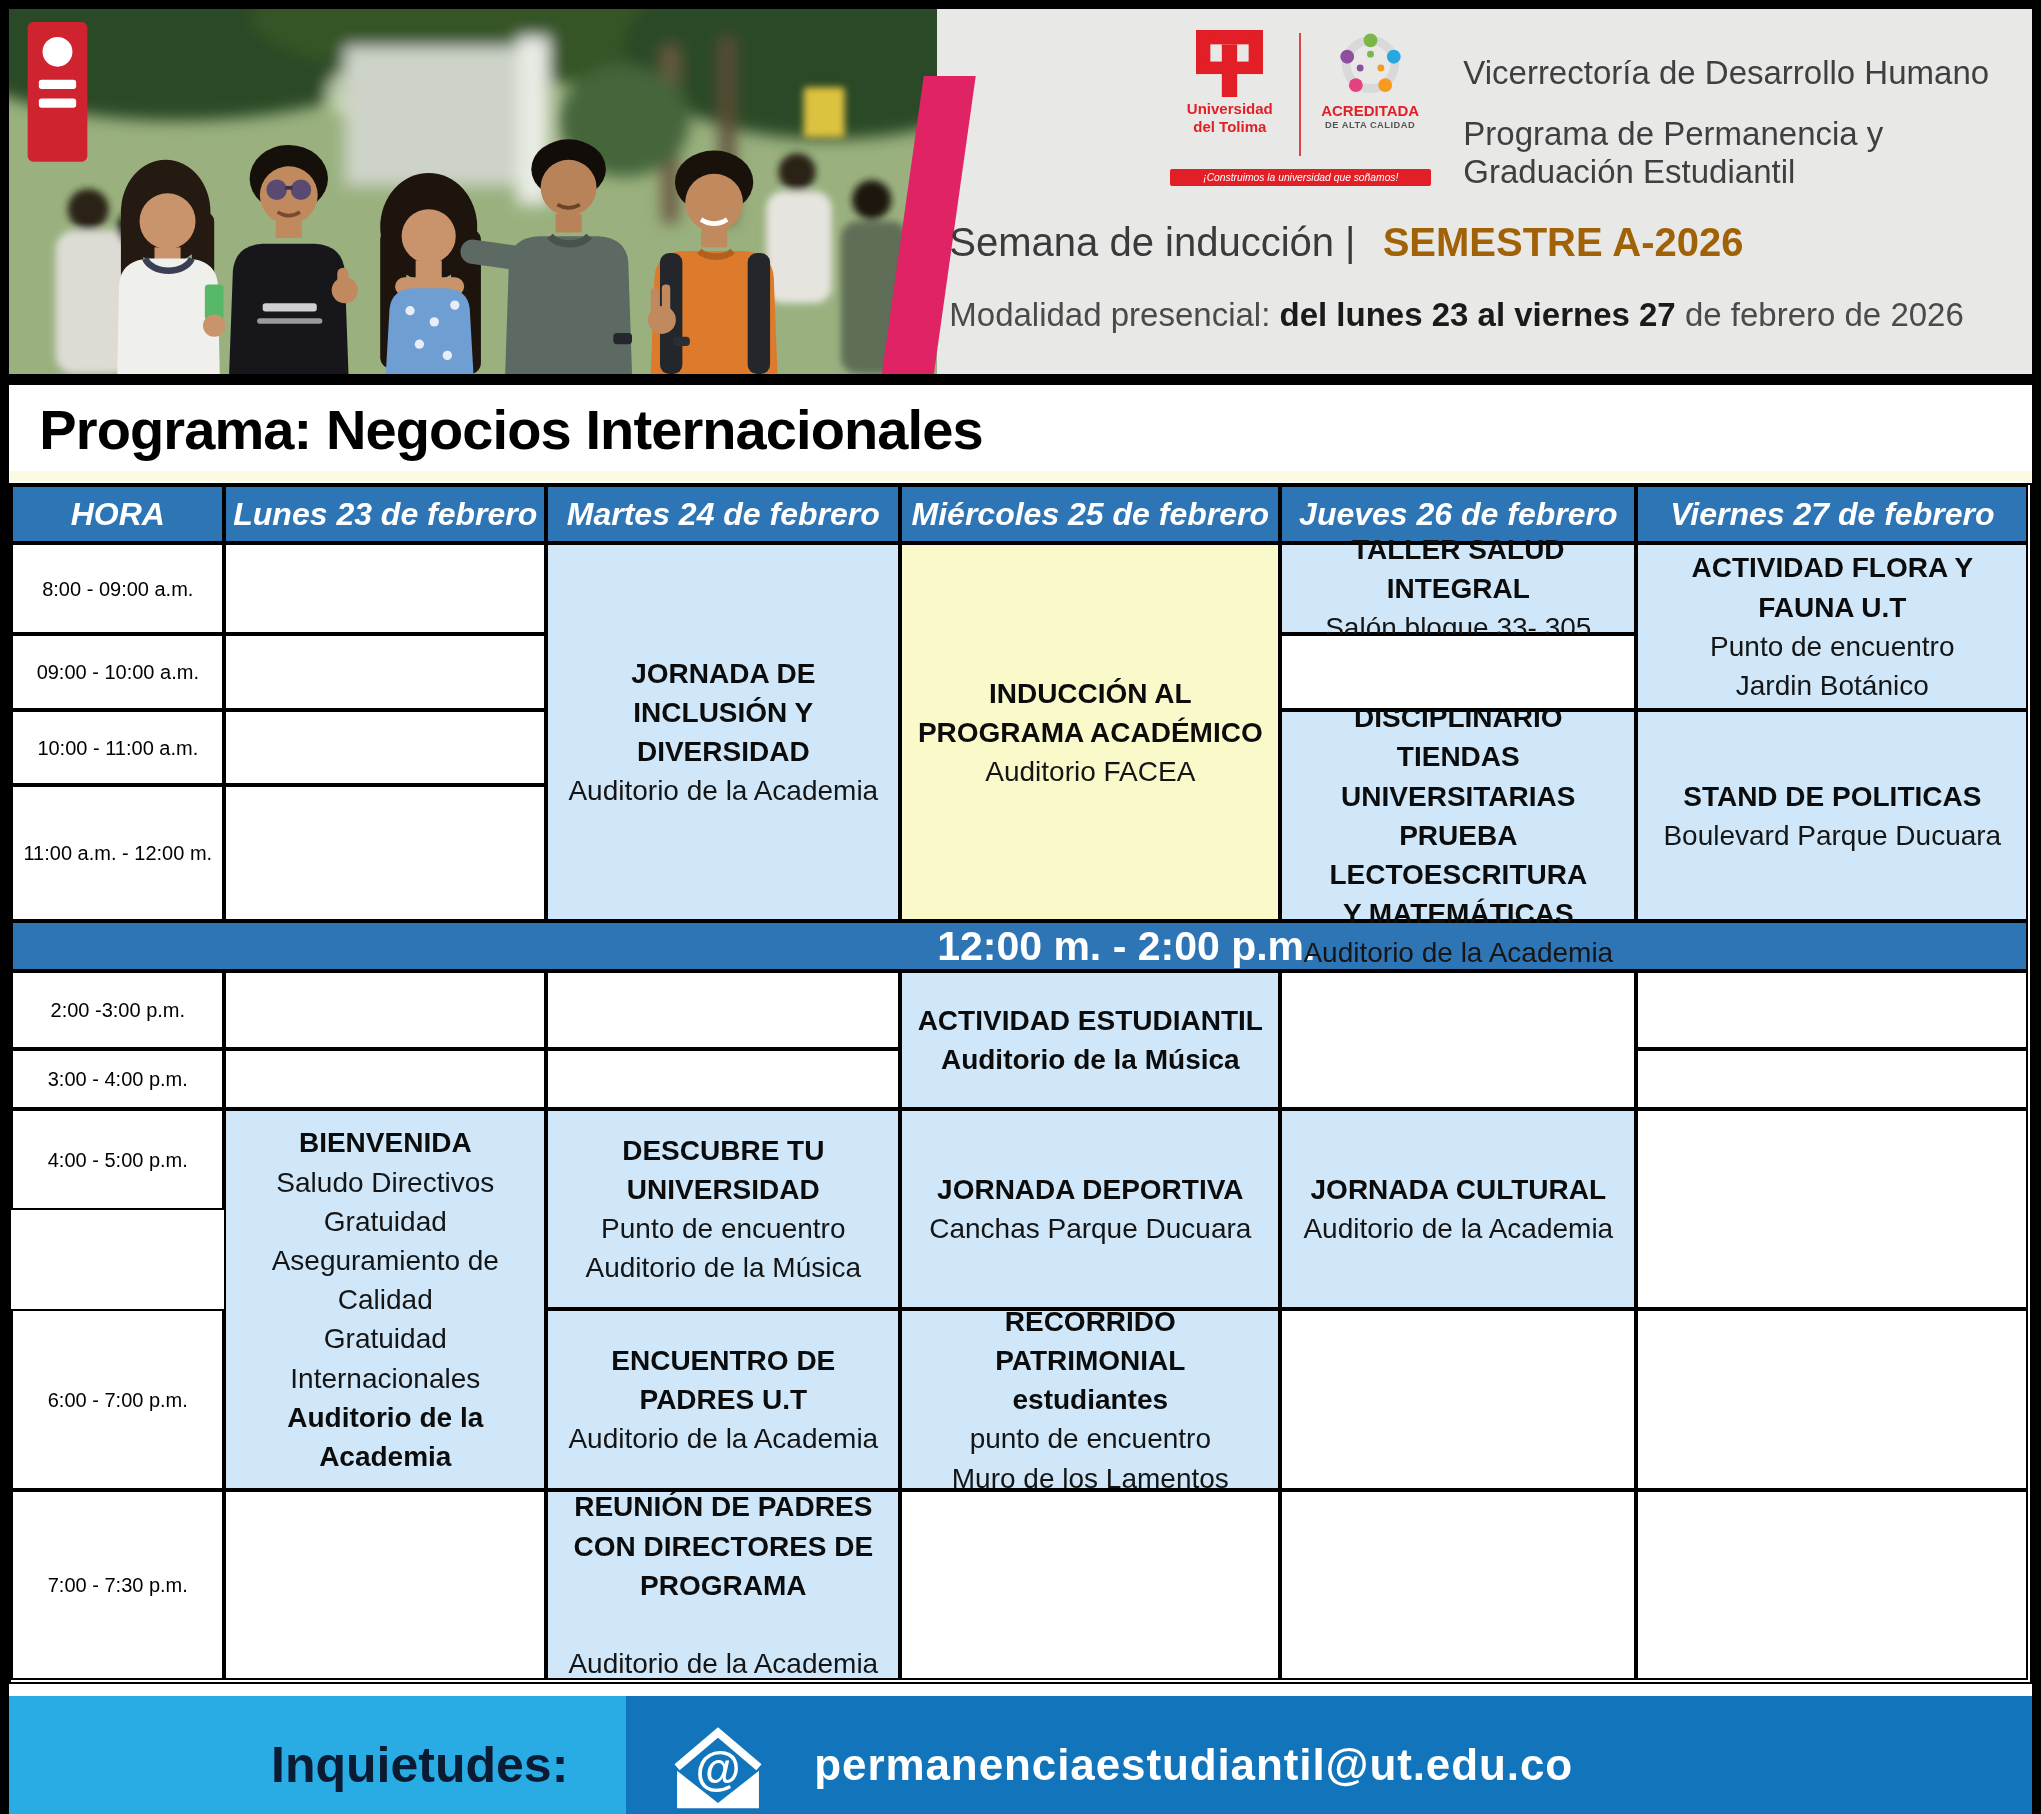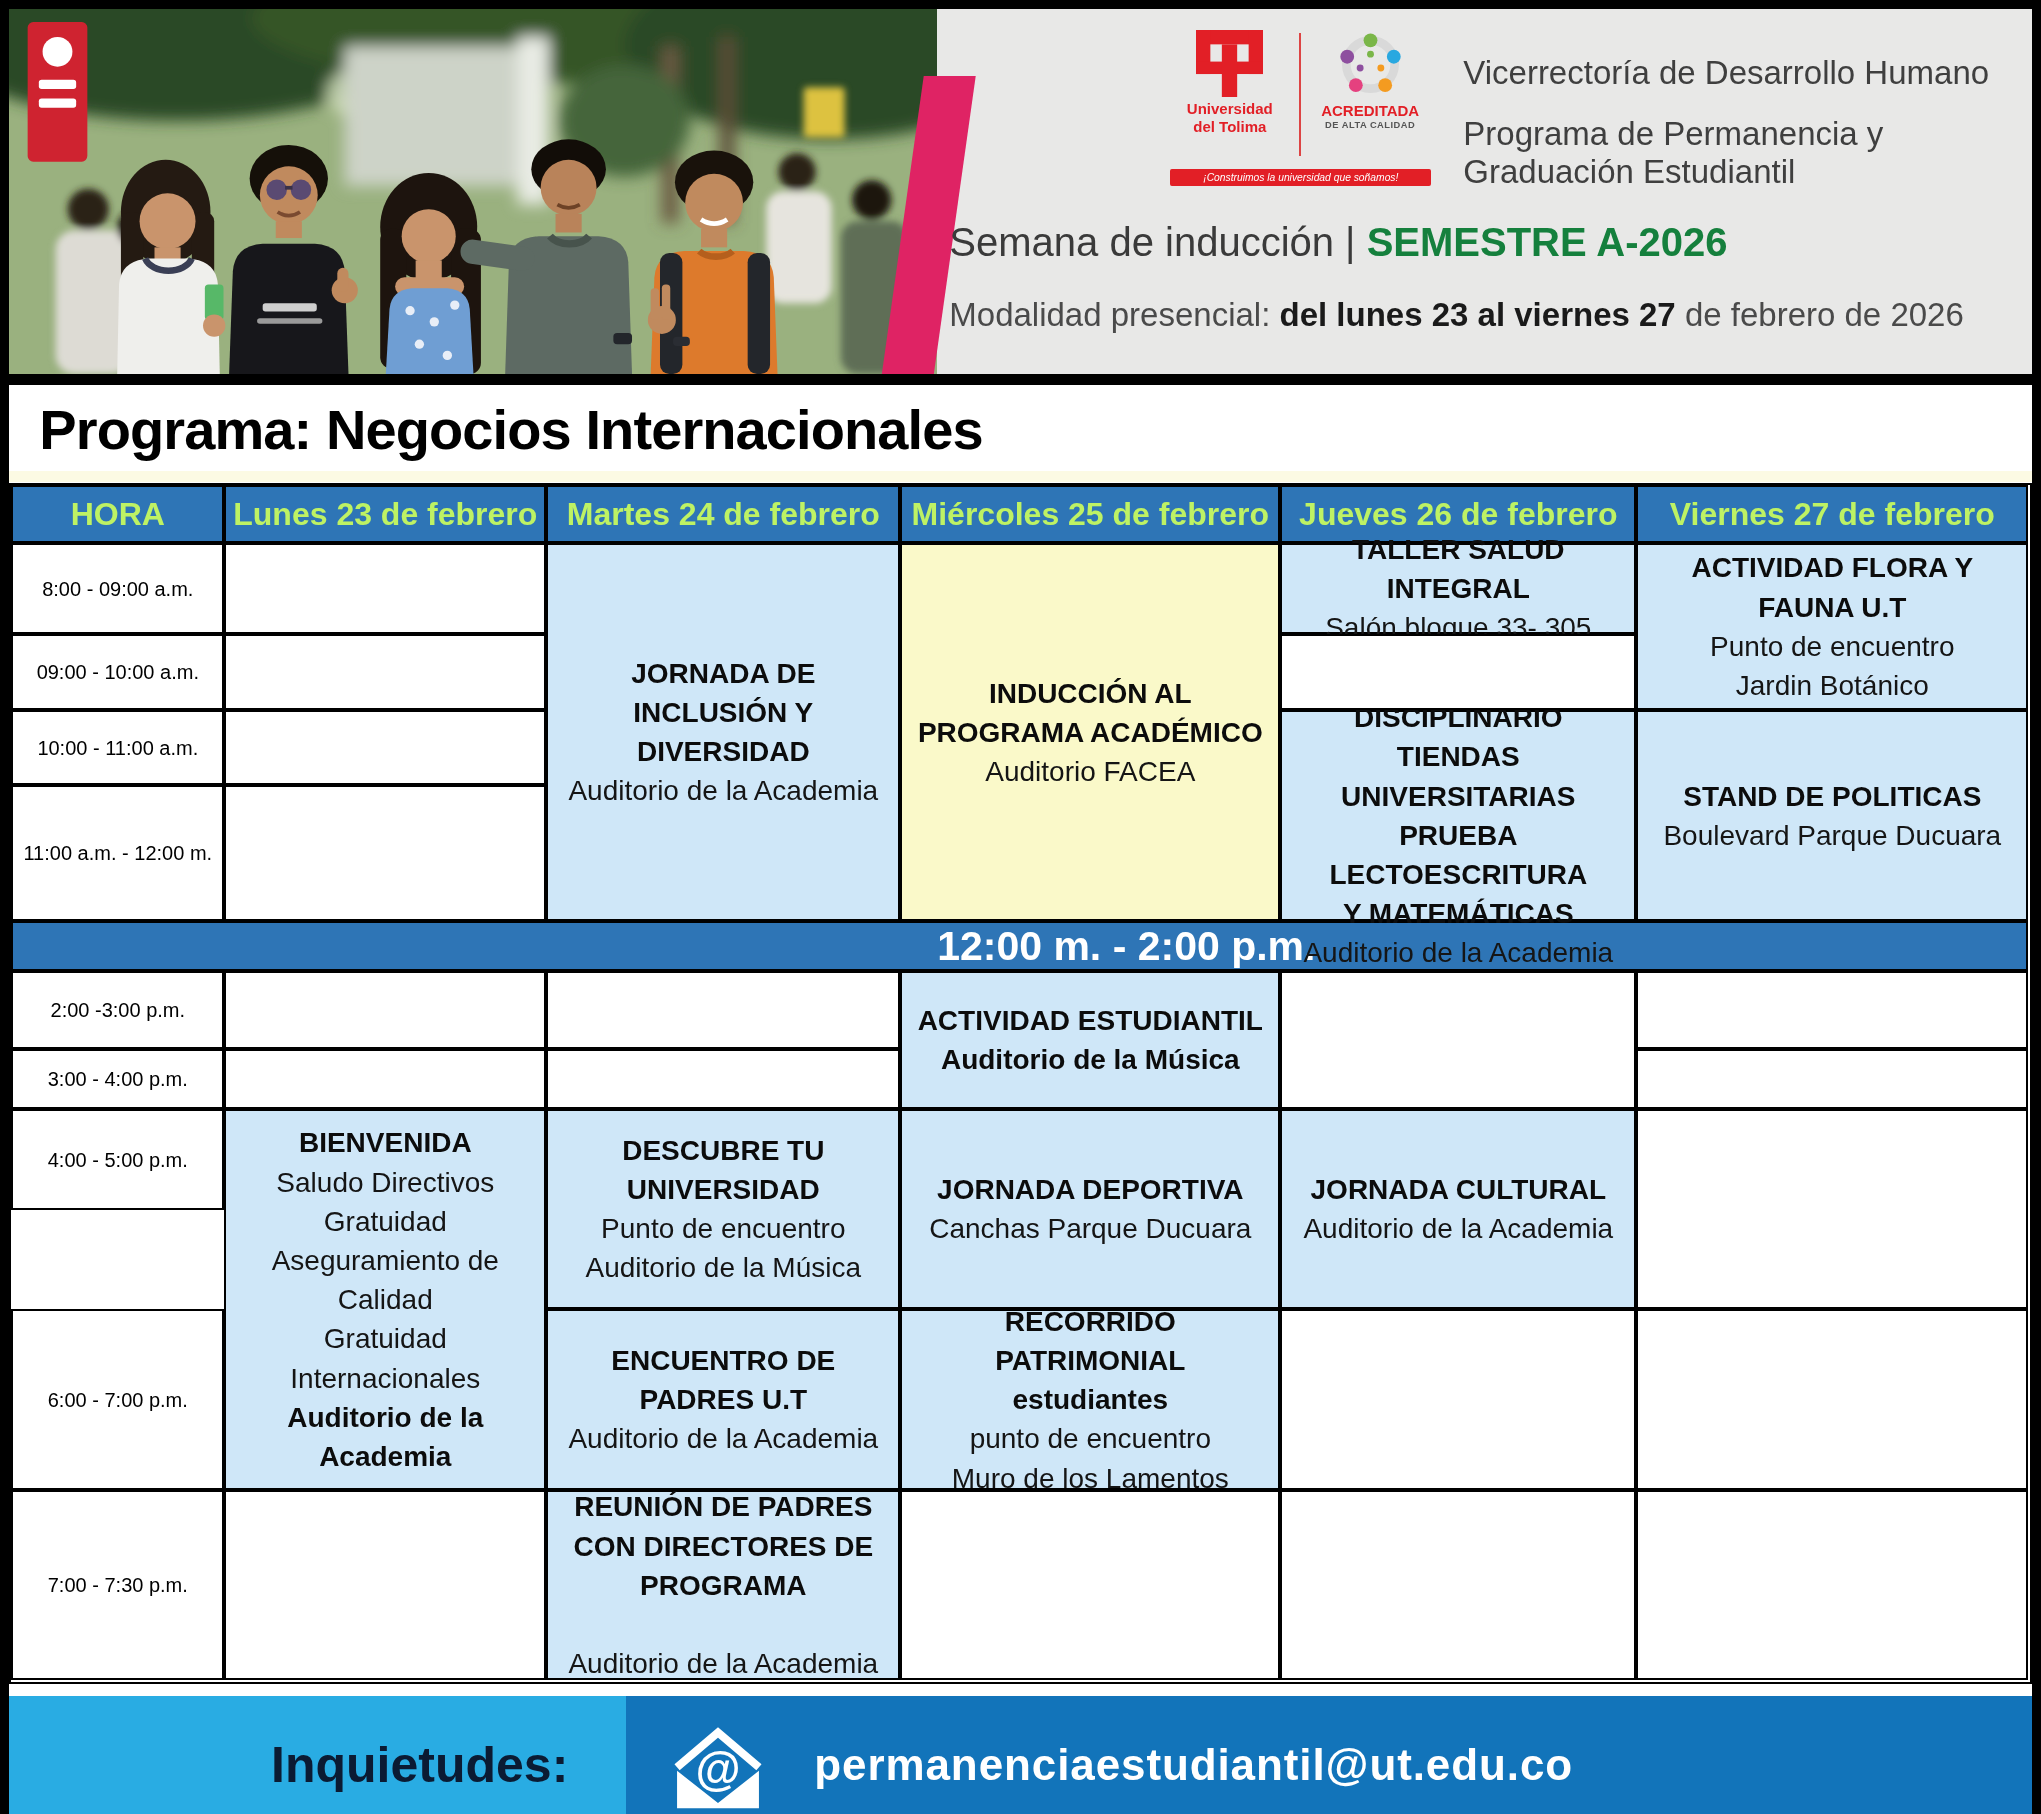--- a/index.html
+++ b/index.html
@@ -23,37 +23,37 @@
   .logo-col{ display:flex; flex-direction:column; align-items:center; width:119px; }
   .logo-col .cap{ font-size:15px; font-weight:bold; color:var(--ut-red); line-height:1.15; text-align:center; margin-top:3.7px;}
   .logo-col .cap2{ font-size:9.3px; font-weight:bold; color:#555; text-align:center; letter-spacing:0.5px;}
   .logo-divider{ width:2.8px; height:123px; background:#d44; margin:3.7px 9.3px 0 9.3px; }
   .slogan-bar{ position:absolute; left:1161px; top:160px; width:261px; background:var(--ut-red);
     color:#fff; font-size:10.3px; font-style:italic; text-align:center; padding:2.8px 1.9px; border-radius:1.9px;}
   .vice-block{ position:absolute; left:1454px; top:45px; color:#3f3f3f; }
   .vice-block .l1{ font-size:33px; margin-bottom:22.4px; }
   .vice-block .l2{ font-size:33px; }
   .semana{ position:absolute; left:940px; top:211px; font-size:40px; color:#3a3a3a; }
-  .semana b{ color:#15803d; }
+  .semana b{ color:#a16207;margin-left:16px; }
   .modalidad{ position:absolute; left:940px; top:287px; font-size:33px; color:#4a4a4a; }
   .modalidad b{ color:#1a1a1a; }
   .black-line{ position:absolute; left:0; top:365px; width:2023px; height:11.2px; background:#000; }
 
   
   .title-bar{ position:absolute; left:0; top:377px; width:2023px; height:86px; background:#fff; display:flex; align-items:center; }
   .title-bar h1{ font-size:56px; font-weight:bold; color:#000; padding-left:30px; letter-spacing:-0.9px; }
   .cream-strip{ position:absolute; left:0; top:462px; width:2023px; height:11.2px; background:#FCFAE3; }
 
   
   .table{ position:absolute; left:0; top:474px; width:2023px; height:1201px; border:2.8px solid #000;
     display:grid;
     grid-template-columns:213px 322px 354px 380px 356px 392px;
     grid-template-rows:58px 91px 76px 75px 136px 50px 78px 60px 101px 99px 181px 190px; }
   .tcell{ border:2.8px solid #000; display:flex; flex-direction:column; align-items:center; justify-content:center; text-align:center; }
-  .th{ background:var(--header-blue); color:#bef264; font-weight:bold; font-size:32px; }
+  .th{ background:var(--header-blue); color:#ffffff; font-weight:bold; font-size:32px;font-style:italic; }
   .time{ background:#fff; font-size:20px; color:#000; line-height:1.3; padding:0 7.5px; }
   .empty{ background:#fff; }
   .event{ font-size:28px; line-height:1.4; padding:1.9px 9.3px; color:#151515; }
   .event span{ display:block; }
   .event .b{ font-weight:bold; color:#0c0c0c; }
   .event.blue{ background:var(--light-blue); }
   .event.yellow{ background:var(--pale-yellow); }
   .lunch{ grid-column:1 / 7; background:var(--header-blue); color:#fff; font-weight:bold; font-size:41px;
     display:flex; align-items:center; justify-content:center; padding-left:213px; border:2.8px solid #000; }
 

